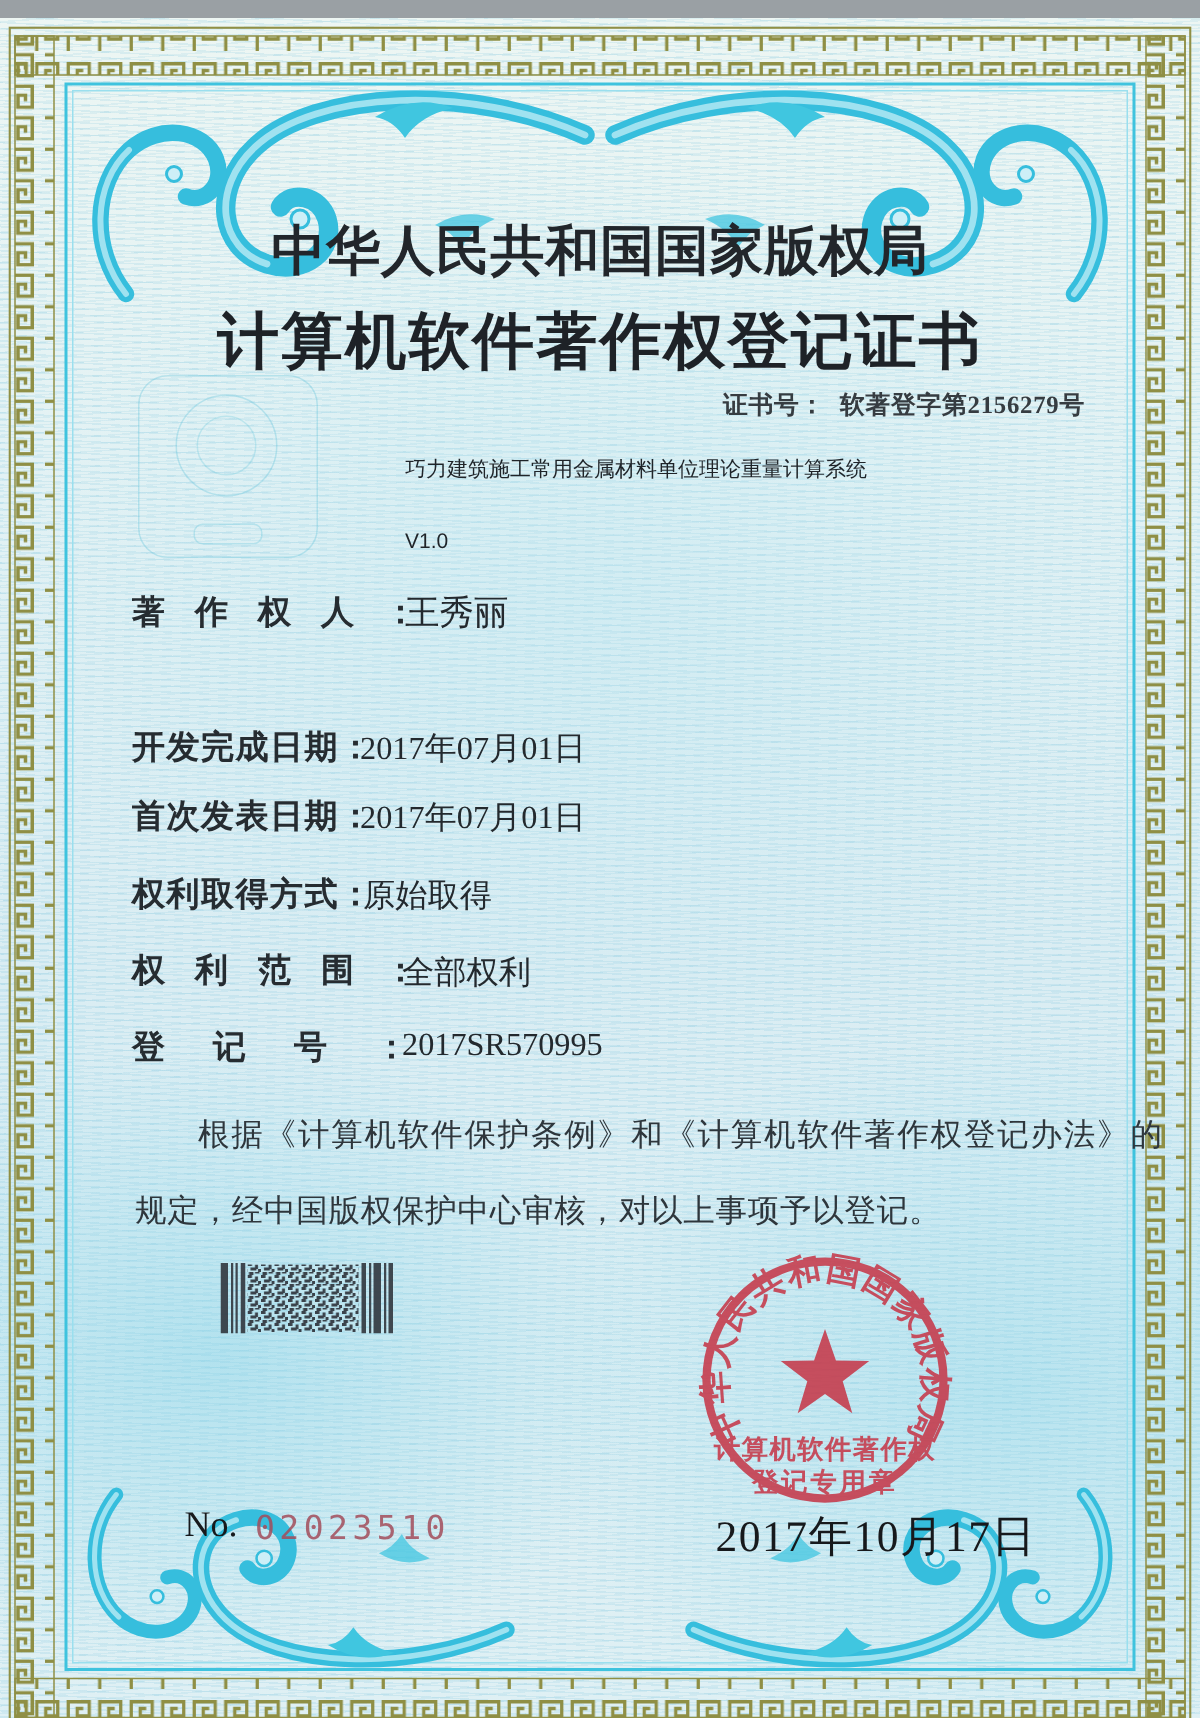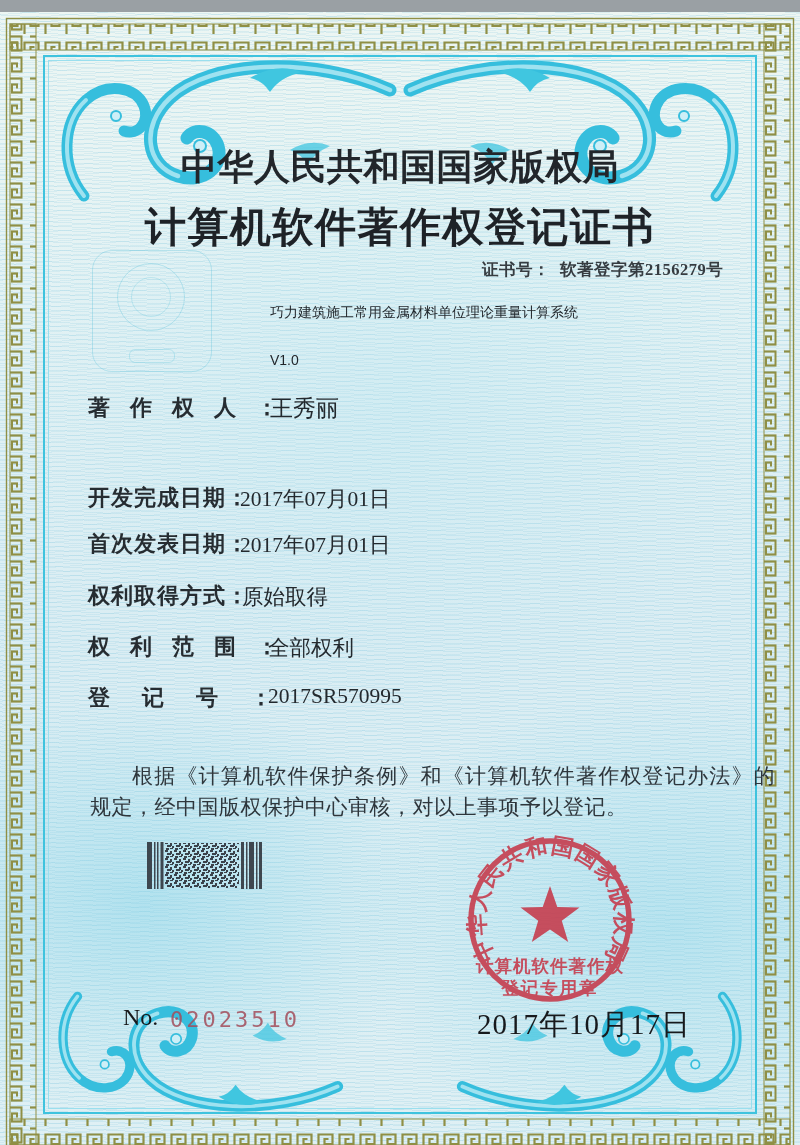--- a/index.html
+++ b/index.html
@@ -126,21 +126,21 @@
 
   <span class="lab sp0" style="top:569px">权利取得方式：</span>
   <span class="val val-serif" style="left:242px;top:570px">原始取得</span>
 
   <span class="lab sp4" style="top:620px">权利范围：</span>
   <span class="val val-serif" style="left:268px;top:621px">全部权利</span>
 
   <span class="lab sp3" style="top:671px">登记号：</span>
   <span class="val val-serif" style="left:268px;top:672px">2017SR570995</span>
 
-  <div class="stmt" style="left:132px;top:750px">根据《计算机软件保护条例》和《计算机软件著作权登记办法》的</div>
+  <div class="stmt" style="left:132px;top:730px">根据《计算机软件保护条例》和《计算机软件著作权登记办法》的</div>
   <div class="stmt" style="left:90px;top:781px;letter-spacing:0.5px">规定，经中国版权保护中心审核，对以上事项予以登记。</div>
 
   <svg class="barcode" width="115" height="47" viewBox="0 0 115 47">
     <defs>
       <pattern id="bcn" width="9" height="8" patternUnits="userSpaceOnUse">
         <g fill="#343a42">
           <rect x="0" y="0" width="3" height="2"></rect>
           <rect x="5" y="1" width="2" height="3"></rect>
           <rect x="2" y="3" width="4" height="2"></rect>
           <rect x="7" y="4" width="2" height="2"></rect>

